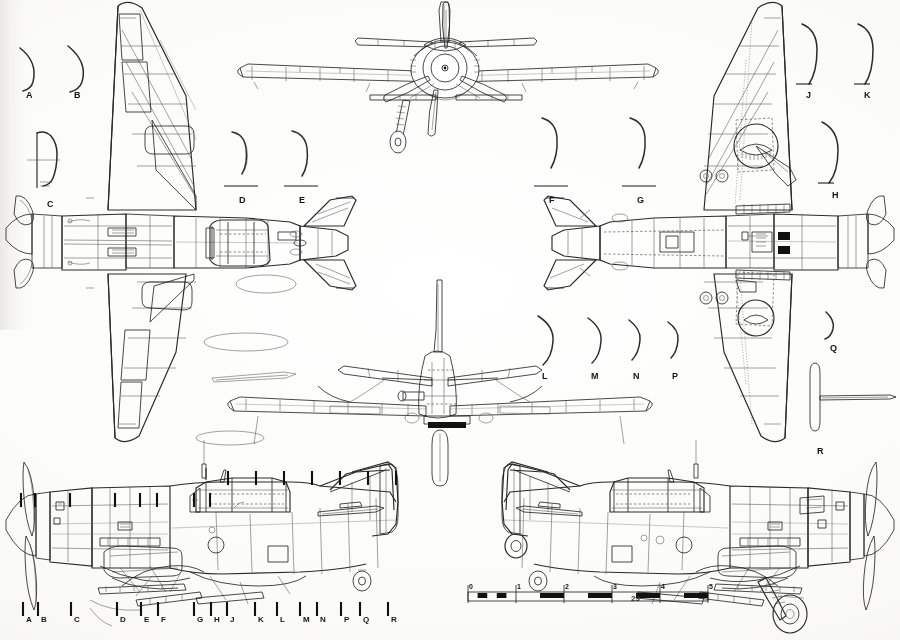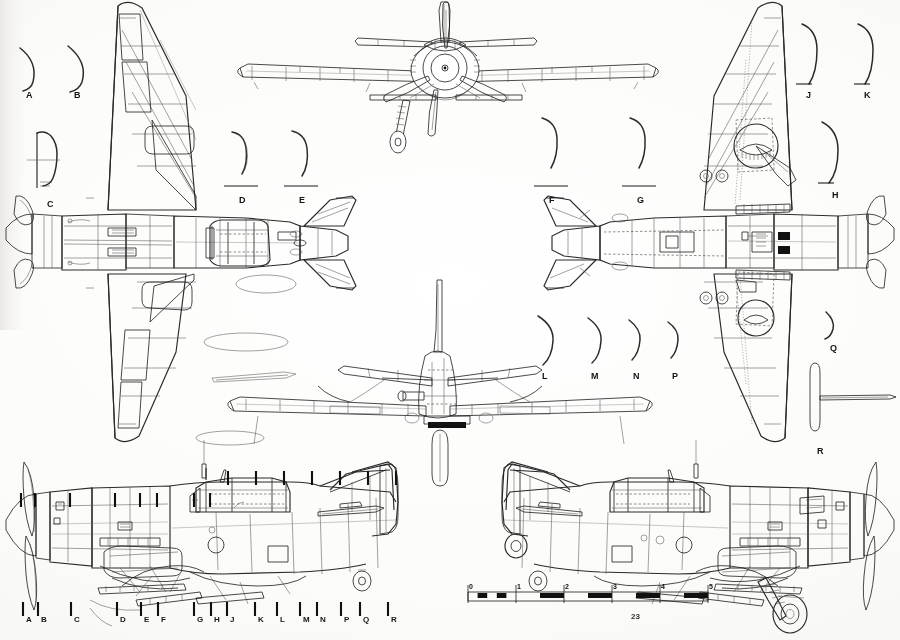--- a/index.html
+++ b/index.html
@@ -650,15 +650,15 @@
 
   <div id="scale-numbers">
       <div class="snum" style="left: 469px; top: 583px;">0</div>
       <div class="snum" style="left: 517px; top: 583px;">1</div>
       <div class="snum" style="left: 565px; top: 583px;">2</div>
       <div class="snum" style="left: 613px; top: 583px;">3</div>
       <div class="snum" style="left: 661px; top: 583px;">4</div>
       <div class="snum" style="left: 709px; top: 583px;">5</div>
     </div>
 
-  <div class="lbl pg" style="left:631px;top:613px;">23</div>
+  <div class="lbl pg" style="left:631px;top:595px;">23</div>
 
 </div>
 
 </body></html>

